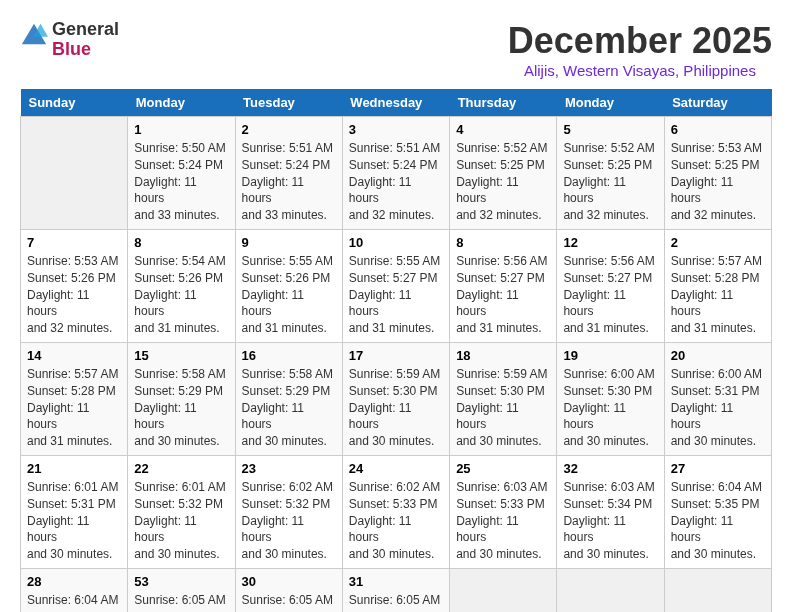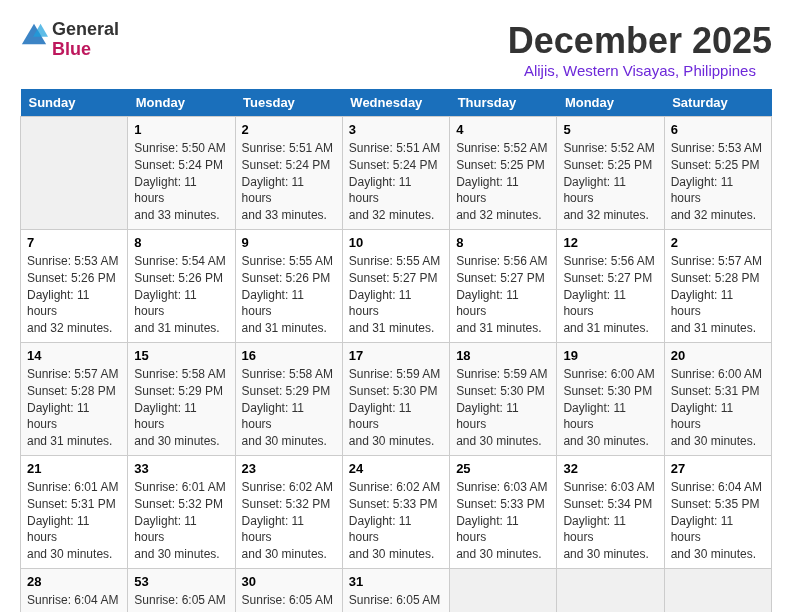--- a/index.html
+++ b/index.html
@@ -203,21 +203,21 @@
           <span class="day-num">20</span>
           <div class="day-info">Sunrise: 6:00 AM<br>Sunset: 5:31 PM<br>Daylight: 11 hours<br>and 30 minutes.</div>
         </td>
       </tr>
       <tr>
         <td>
           <span class="day-num">21</span>
           <div class="day-info">Sunrise: 6:01 AM<br>Sunset: 5:31 PM<br>Daylight: 11 hours<br>and 30 minutes.</div>
         </td>
         <td>
-          <span class="day-num">33</span>
+          <span class="day-num">22</span>
           <div class="day-info">Sunrise: 6:01 AM<br>Sunset: 5:32 PM<br>Daylight: 11 hours<br>and 30 minutes.</div>
         </td>
         <td>
           <span class="day-num">23</span>
           <div class="day-info">Sunrise: 6:02 AM<br>Sunset: 5:32 PM<br>Daylight: 11 hours<br>and 30 minutes.</div>
         </td>
         <td>
           <span class="day-num">24</span>
           <div class="day-info">Sunrise: 6:02 AM<br>Sunset: 5:33 PM<br>Daylight: 11 hours<br>and 30 minutes.</div>
         </td>

